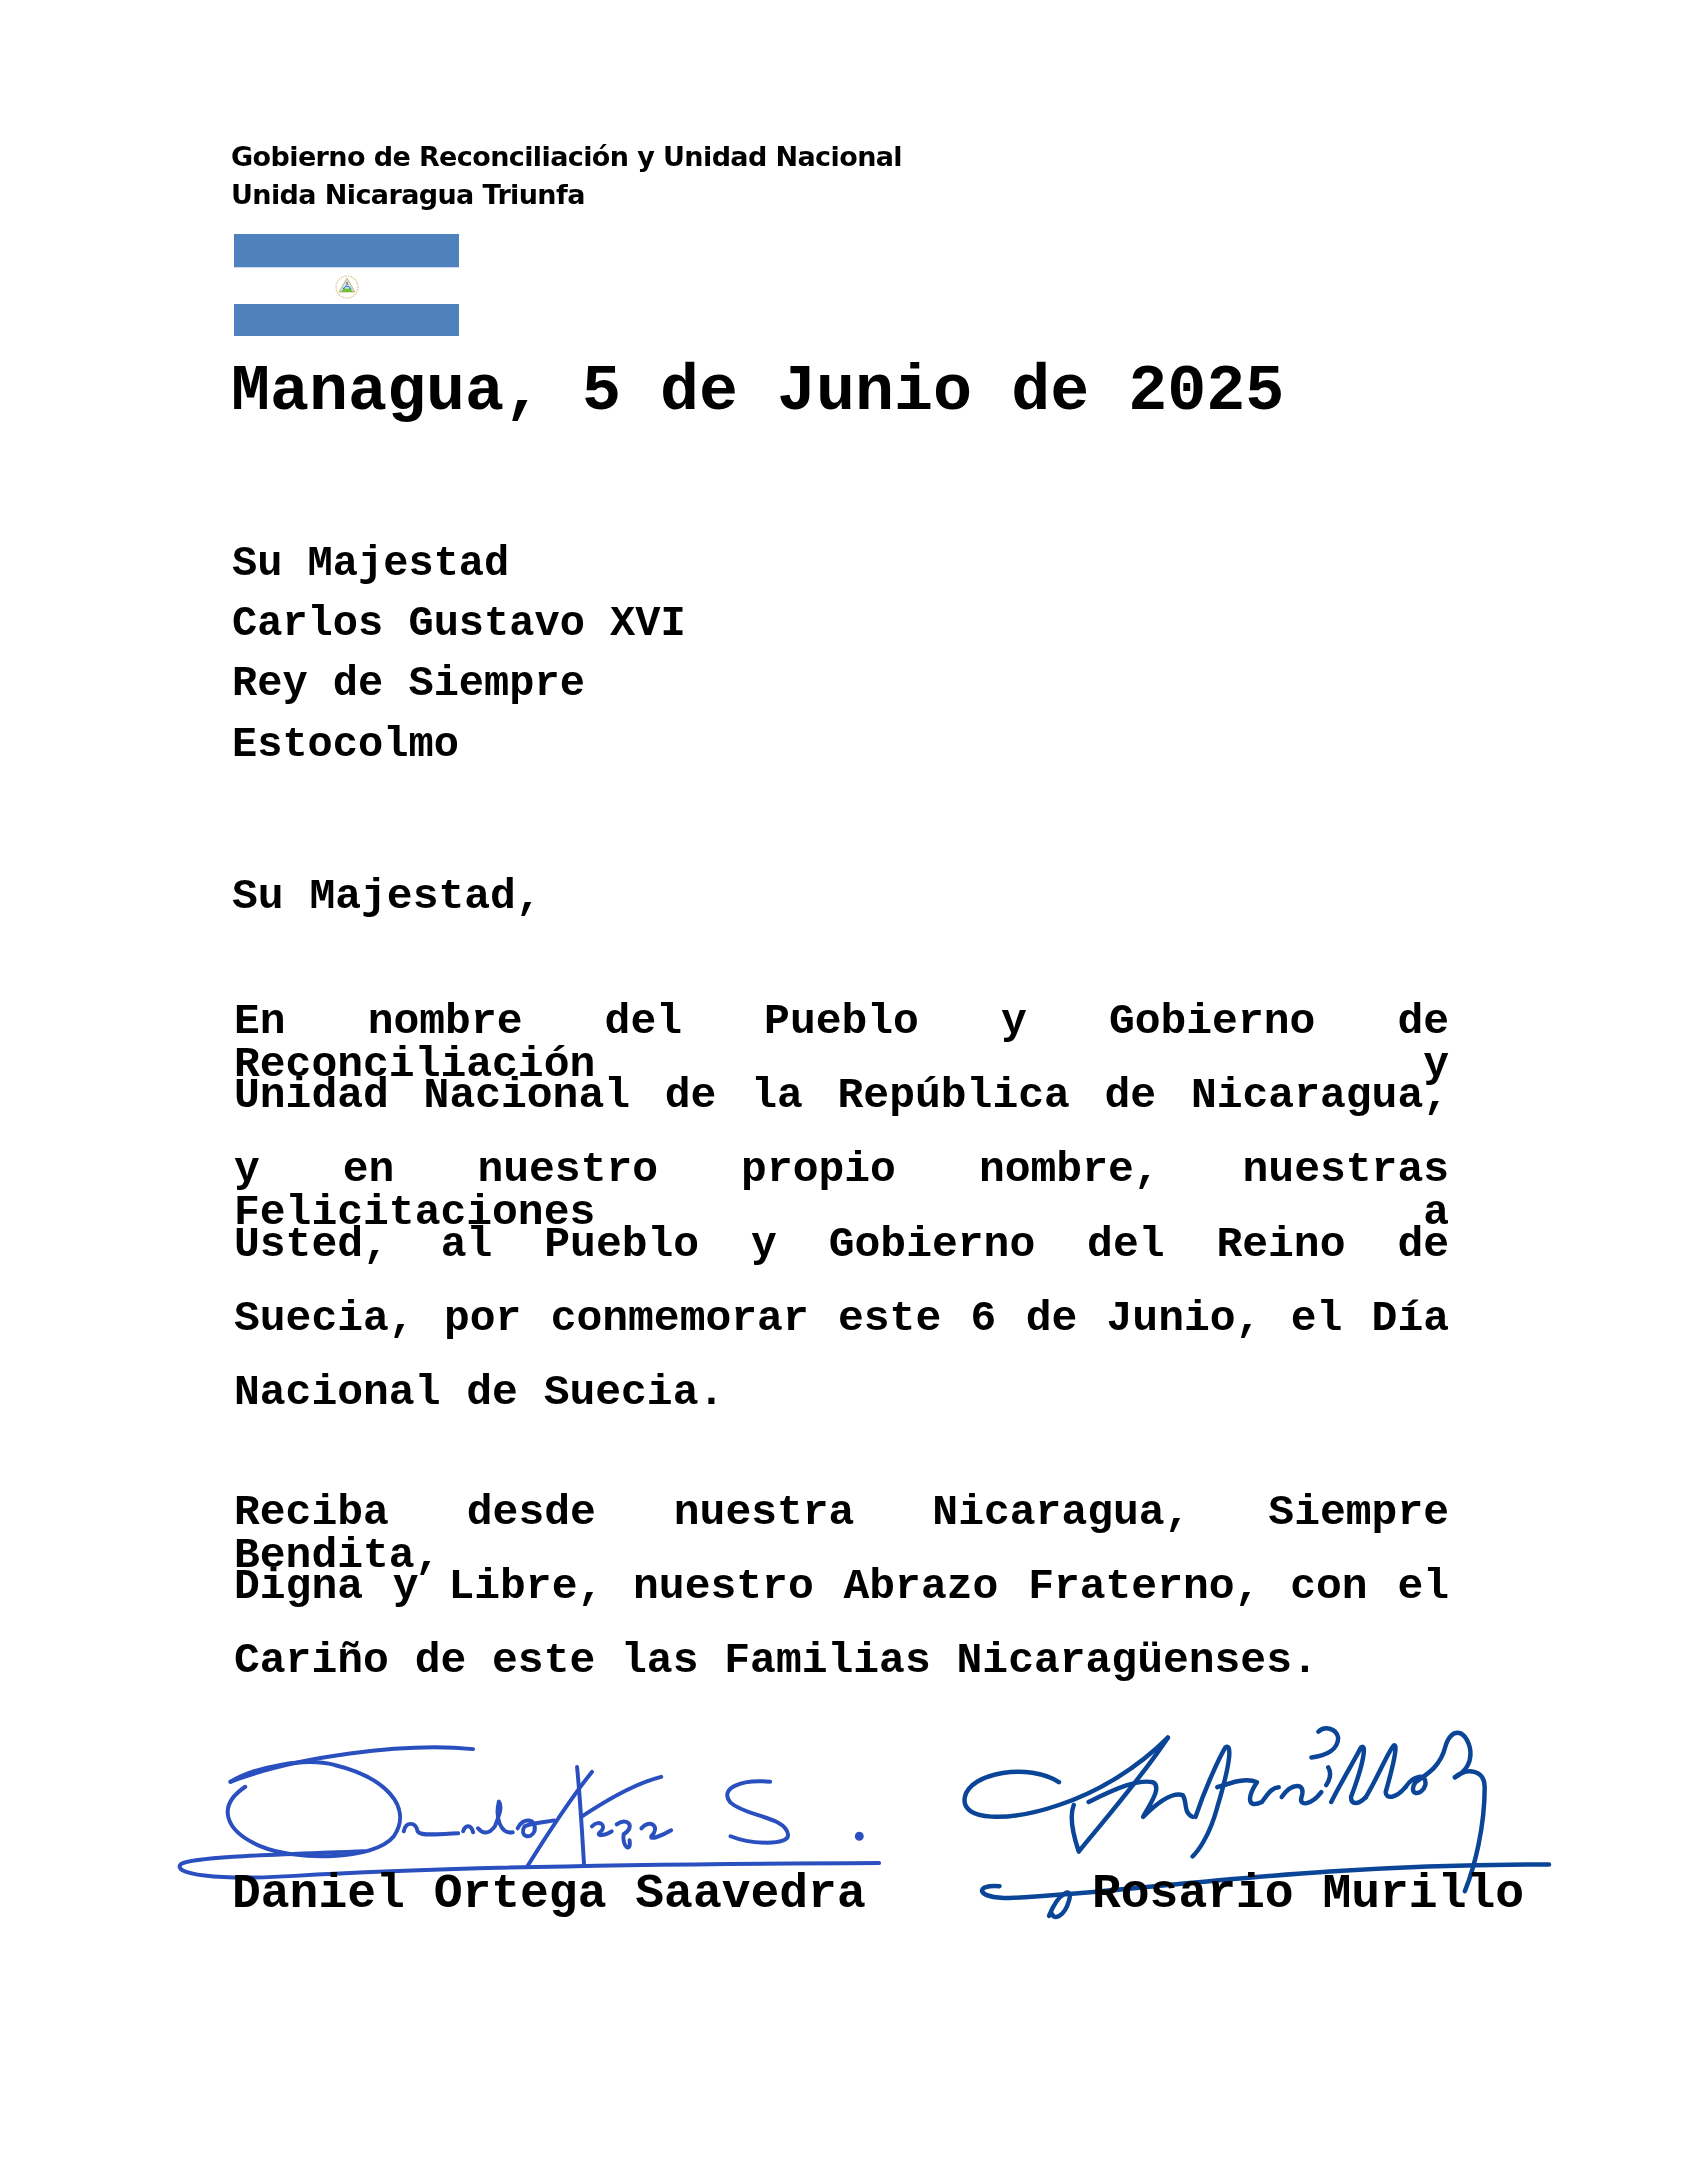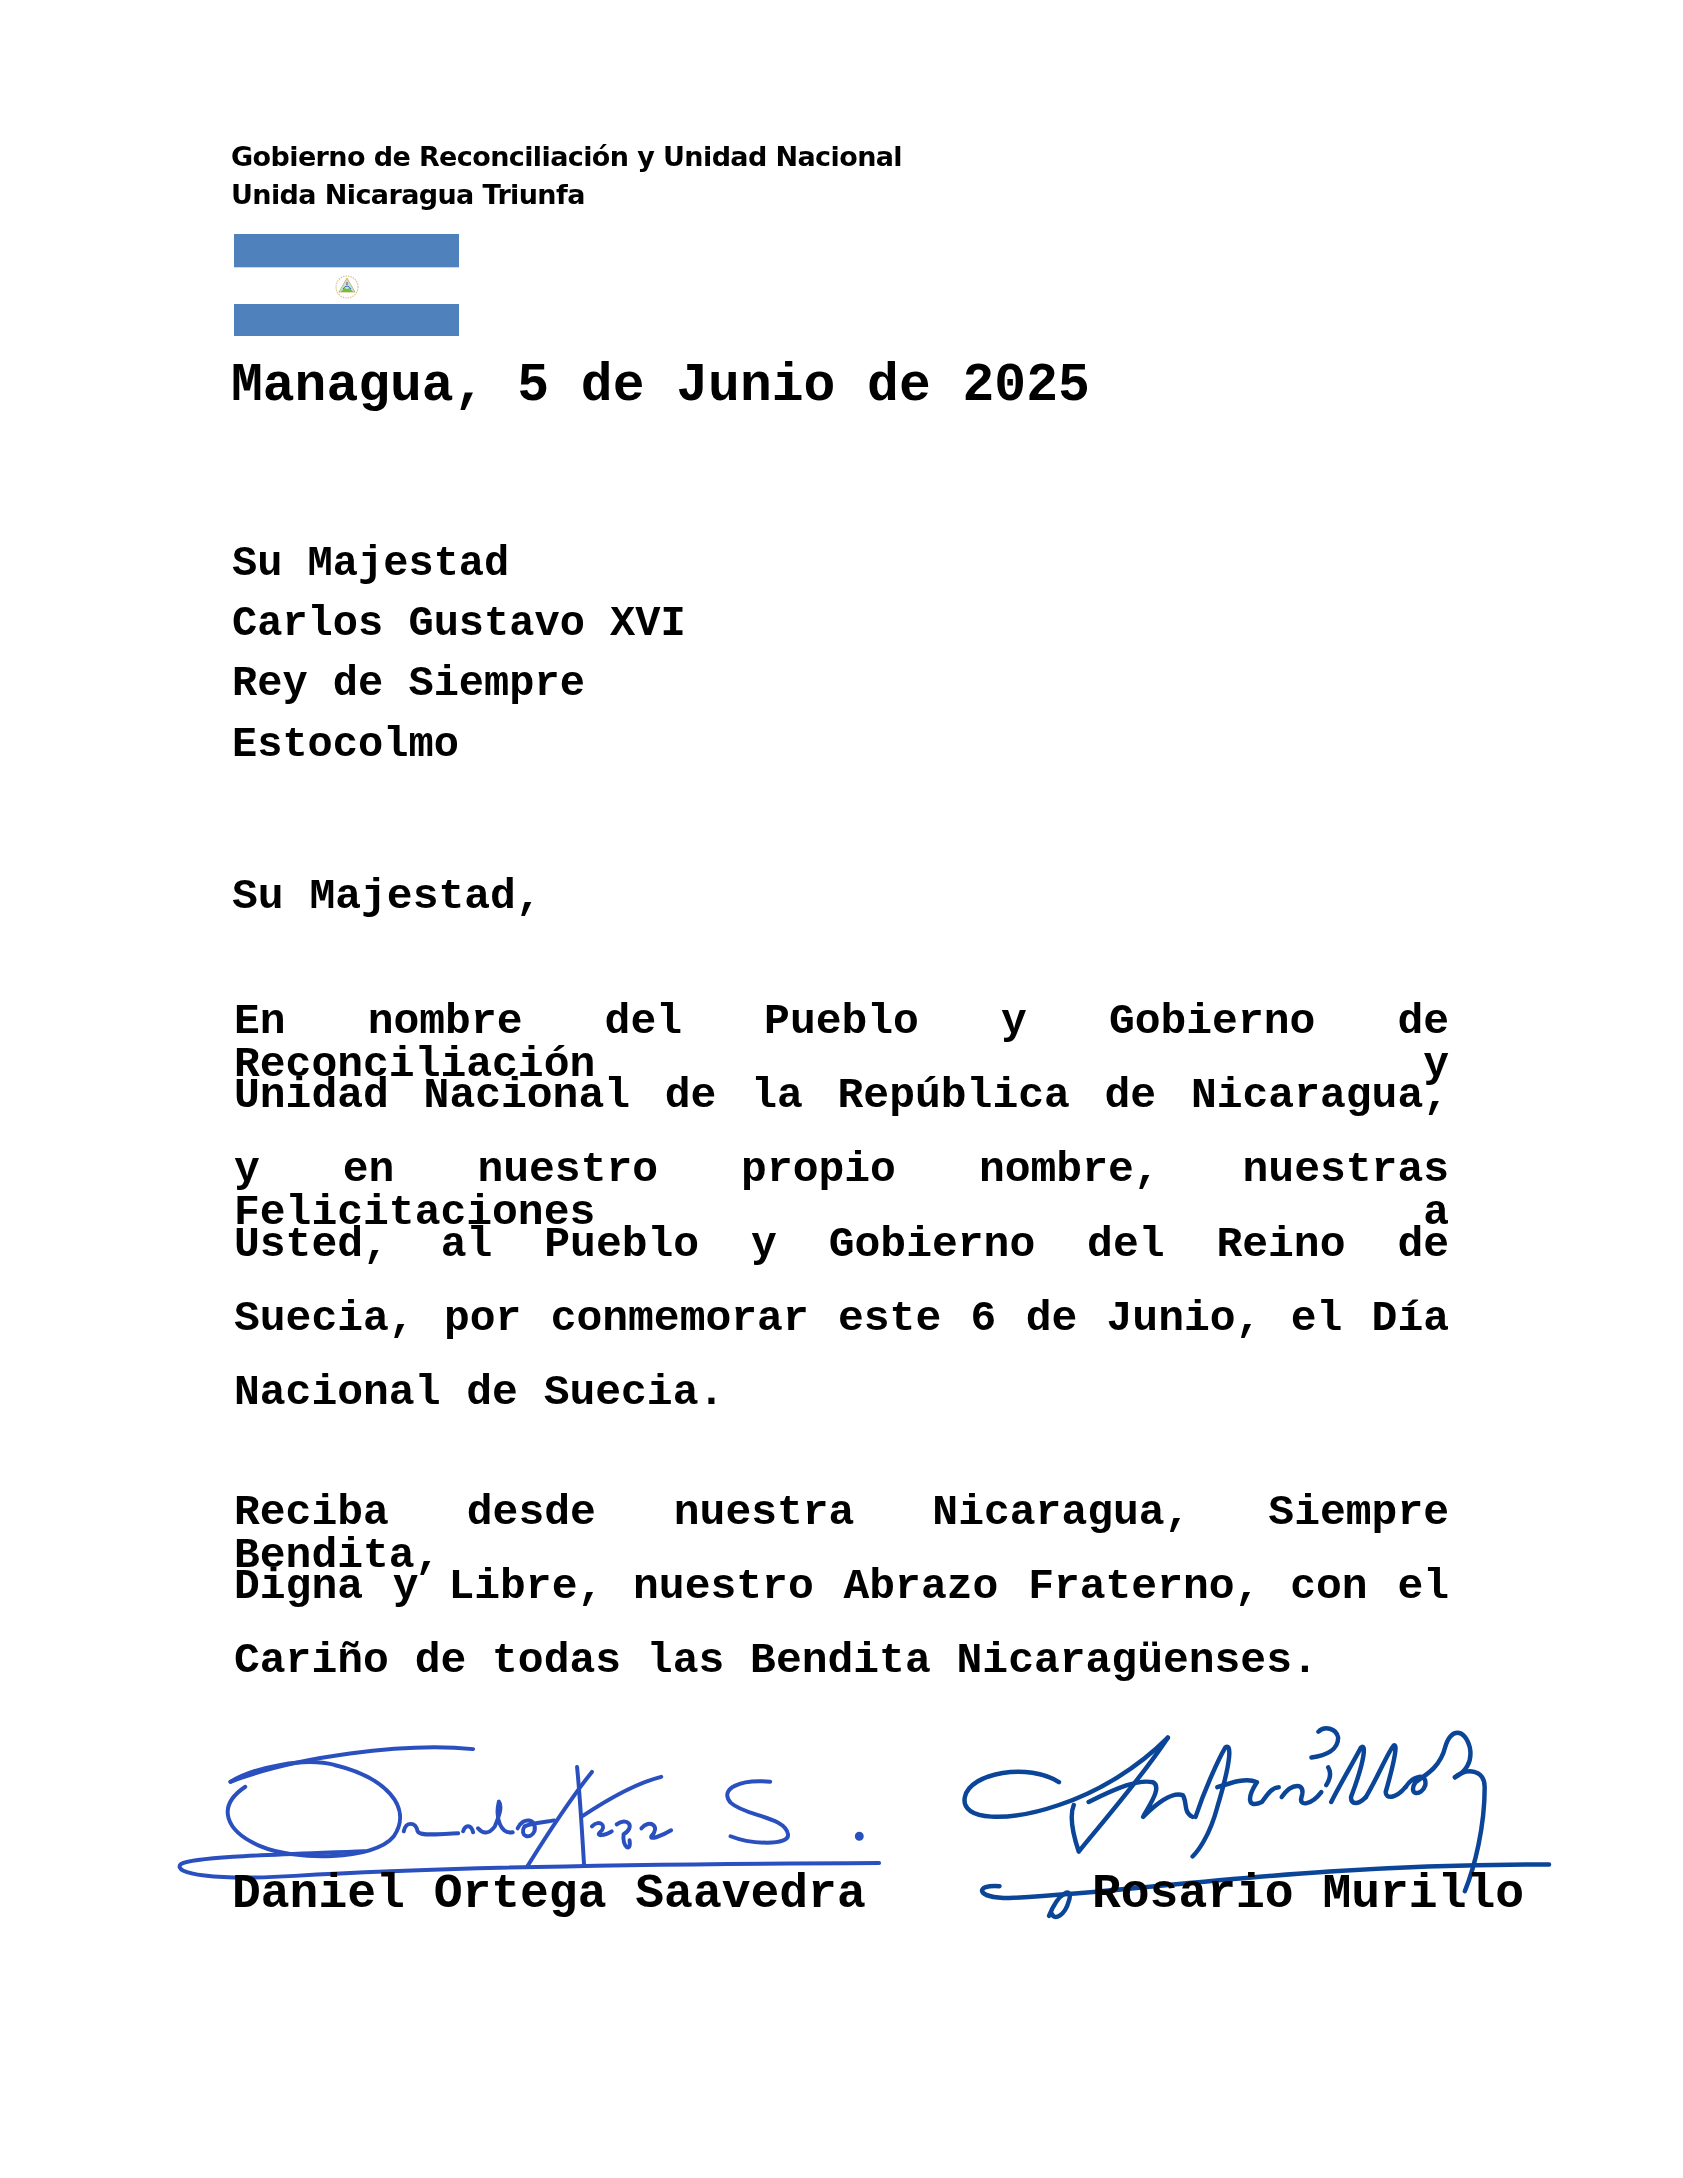--- a/index.html
+++ b/index.html
@@ -5,21 +5,21 @@
   html, body { margin: 0; padding: 0; background: #ffffff; }
   body { width: 1683px; height: 2178px; position: relative; overflow: hidden; color: #000; }
   .header-line {
     position: absolute; left: 231px;
     font-family: "DejaVu Sans", sans-serif; font-weight: bold;
     font-size: 27px; line-height: 1; letter-spacing: -0.6px; white-space: nowrap; text-align: center;
   }
   .flag { position: absolute; left: 234px; top: 234px; width: 225px; height: 102px; }
   .stripe { position: absolute; left: 0; width: 100%; }
   .mono { font-family: "Liberation Mono", "DejaVu Sans Mono", monospace; font-weight: bold; white-space: nowrap; }
-  .date { position: absolute; left: 231px; top: 360px; font-size: 53px; line-height: 1; }
+  .date { position: absolute; left: 231px; top: 360px; font-size: 65px; line-height: 1; }
   .addr { position: absolute; left: 232px; font-size: 42px; line-height: 1; }
   .salutation { position: absolute; left: 232px; top: 875px; font-size: 43px; line-height: 1; }
   .body-line {
     position: absolute; left: 234px; width: 1215px;
     font-size: 43px; line-height: 1;
     text-align: justify; text-align-last: justify; white-space: normal;
   }
   .body-line.last { text-align-last: left; }
   .name { position: absolute; font-size: 48px; line-height: 1; top: 1870px; }
   svg.sig { position: absolute; overflow: visible; }
@@ -57,21 +57,21 @@
   <div class="mono body-line" style="top:1074px;">Unidad Nacional de la República de Nicaragua,</div>
   <div class="mono body-line" style="top:1148px;">y en nuestro propio nombre, nuestras Felicitaciones a</div>
   <div class="mono body-line" style="top:1223px;">Usted, al Pueblo y Gobierno del Reino de</div>
   <div class="mono body-line" style="top:1297px;">Suecia, por conmemorar este 6 de Junio, el Día</div>
   <div class="mono body-line last" style="top:1371px;">Nacional de Suecia.</div>
 </div>
 
 <div>
   <div class="mono body-line" style="top:1491px;">Reciba desde nuestra Nicaragua, Siempre Bendita,</div>
   <div class="mono body-line" style="top:1565px;">Digna y Libre, nuestro Abrazo Fraterno, con el</div>
-  <div class="mono body-line last" style="top:1639px;">Cariño de todas las Bendita Nicaragüenses.</div>
+  <div class="mono body-line last" style="top:1639px;">Cariño de este las Familias Nicaragüenses.</div>
 </div>
 
 <svg class="sig" style="left:176px;top:1737px;" width="713" height="149" viewBox="0 0 720 150">
   <g fill="none" stroke="#2a4fbf" stroke-width="4" stroke-linecap="round" stroke-linejoin="round">
 
     <path d="M55,45 C120,20 230,5 300,12"></path>
     <path d="M55,45 C80,30 130,20 160,28 C210,40 240,70 220,100 C200,125 120,125 85,110 C50,95 40,70 70,50"></path>
 
     <path d="M190,115 C120,118 20,120 5,128 C-5,138 40,145 120,140 C250,132 450,128 710,127"></path>
 

